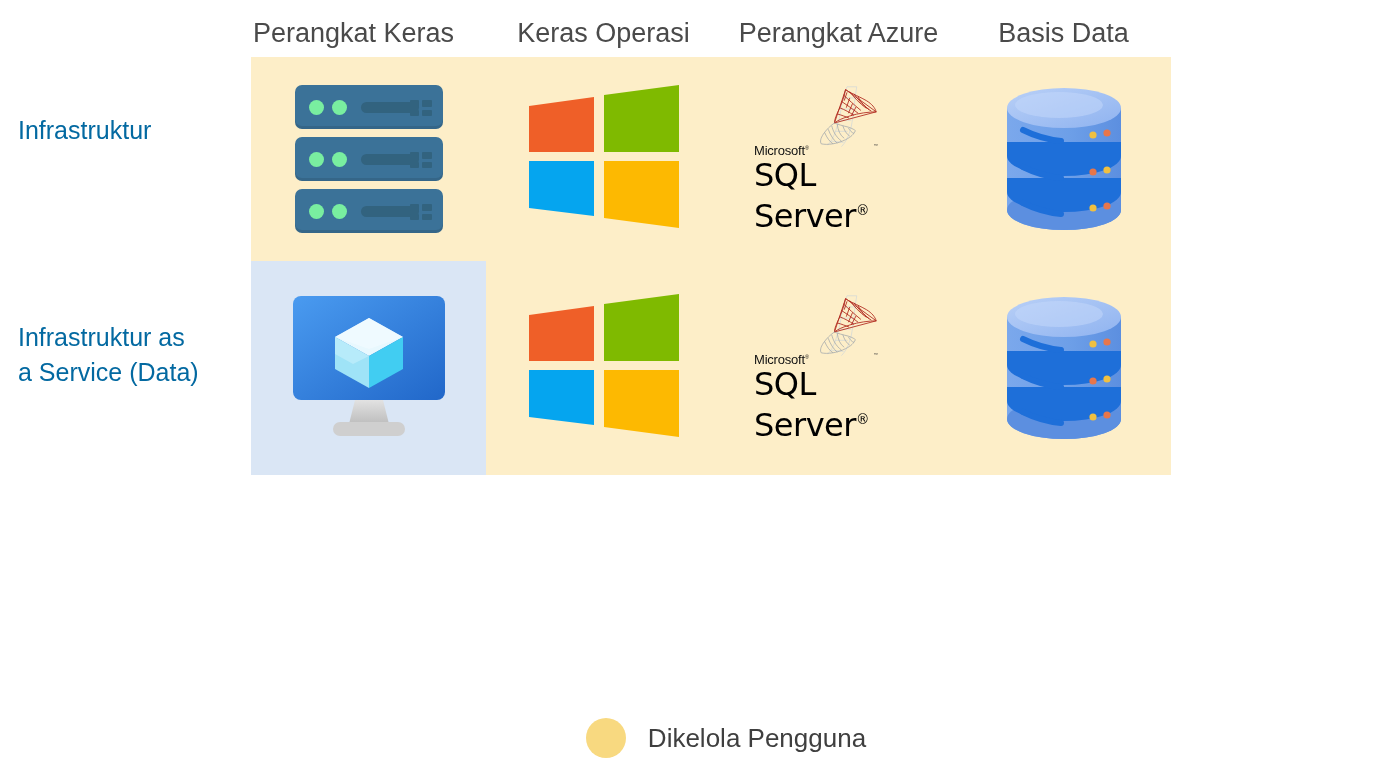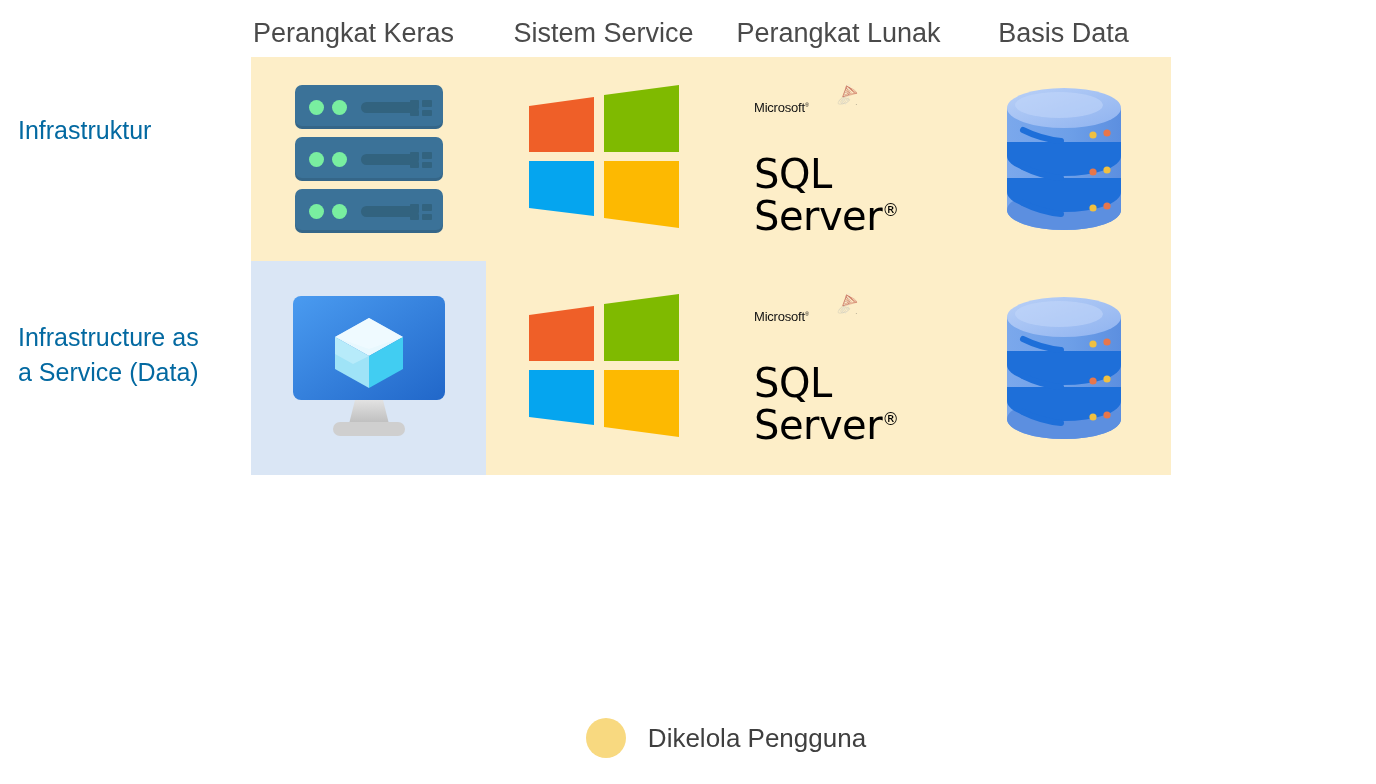--- a/index.html
+++ b/index.html
@@ -147,26 +147,25 @@
     box-sizing: border-box;
   }
   .sql-ms {
     font-size: 13px;
     color: #111111;
     letter-spacing: -0.2px;
     font-family: "Liberation Sans", sans-serif;
     line-height: 13px;
   }
   .sql-name {
-    font-size: 40px;
+    font-size: 32px;
     color: #000000;
     letter-spacing: -0.5px;
     line-height: 36px;
     font-family: "DejaVu Sans", sans-serif;
-    margin-top: 41px;
   }
   .sup { font-size: 0.42em; vertical-align: super; }
 
   
   .db-icon { width: 126px; height: 154px; }
 
   
   .vm-icon { width: 160px; height: 152px; }
 
   
@@ -199,29 +198,29 @@
     white-space: nowrap;
   }
 </style>
 </head>
 <body>
 
 <div id="panel-cream"></div>
 <div id="panel-blue"></div>
 
 <div class="col-header" id="hdr-hw">Perangkat Keras</div>
-<div class="col-header" id="hdr-os">Sistem Service</div>
-<div class="col-header" id="hdr-sw">Perangkat Lunak</div>
+<div class="col-header" id="hdr-os">Keras Operasi</div>
+<div class="col-header" id="hdr-sw">Perangkat Azure</div>
 <div class="col-header" id="hdr-db">Basis Data</div>
 
 <div class="row-label" id="rowlabel-traditional">
   <div>Infrastruktur</div>
 </div>
 <div class="row-label" id="rowlabel-iaas">
-  <div>Infrastructure as</div>
+  <div>Infrastruktur as</div>
   <div>a Service (Data)</div>
 </div>
 
 <div class="cell r1 c-hw">
   <div class="server-rack">
     <div class="server-unit">
       <span class="led led-1"></span>
       <span class="led led-2"></span>
       <span class="server-slot"></span>
       <span class="server-dots">

